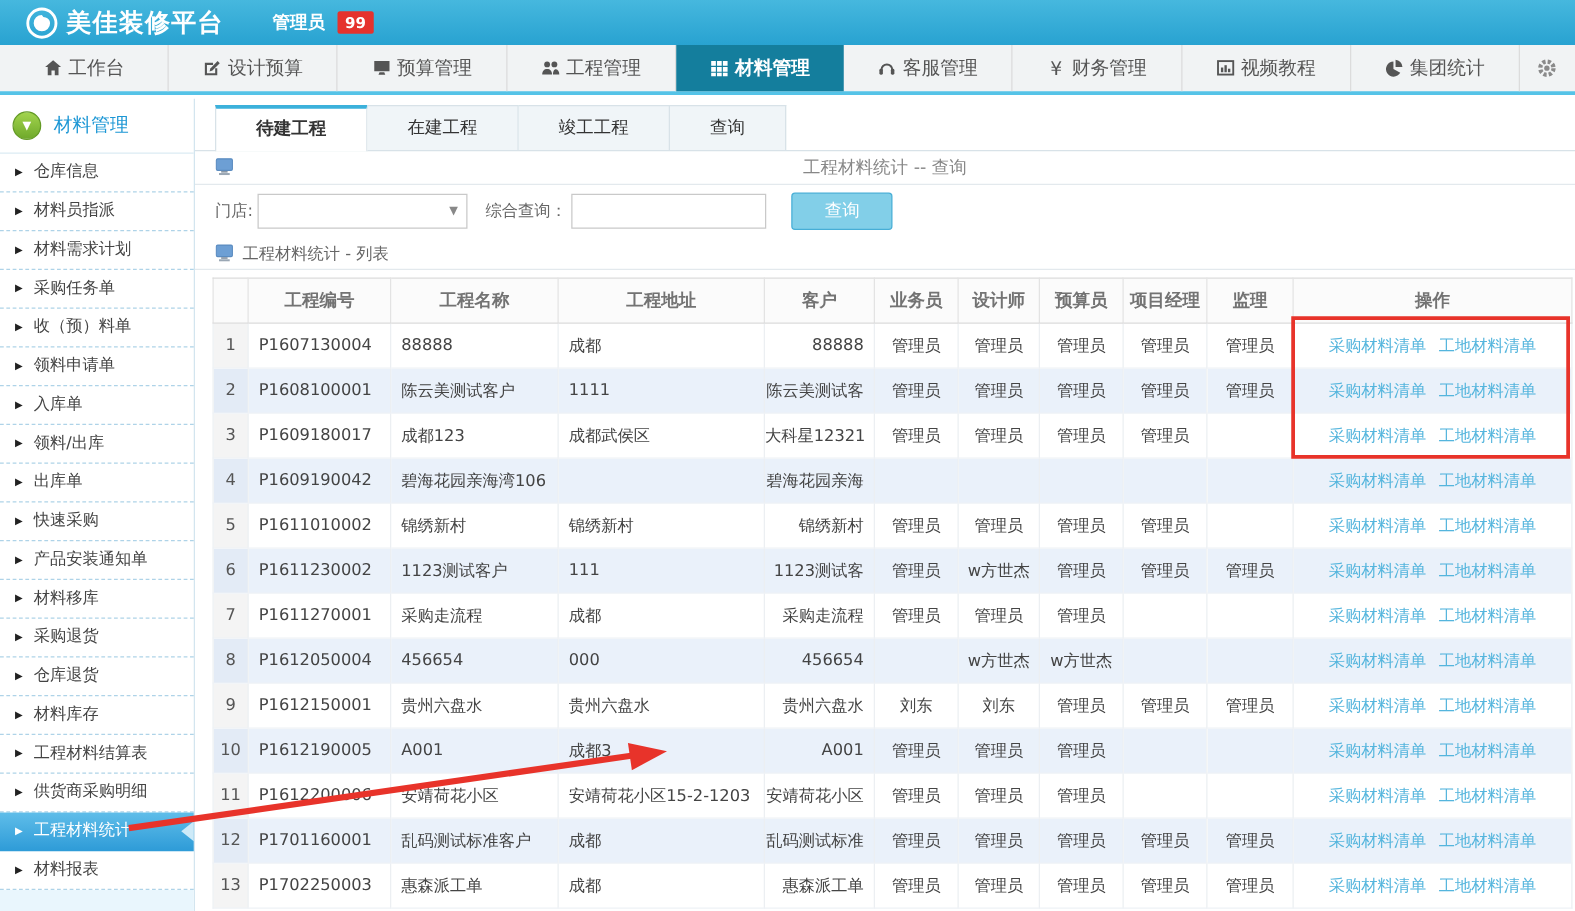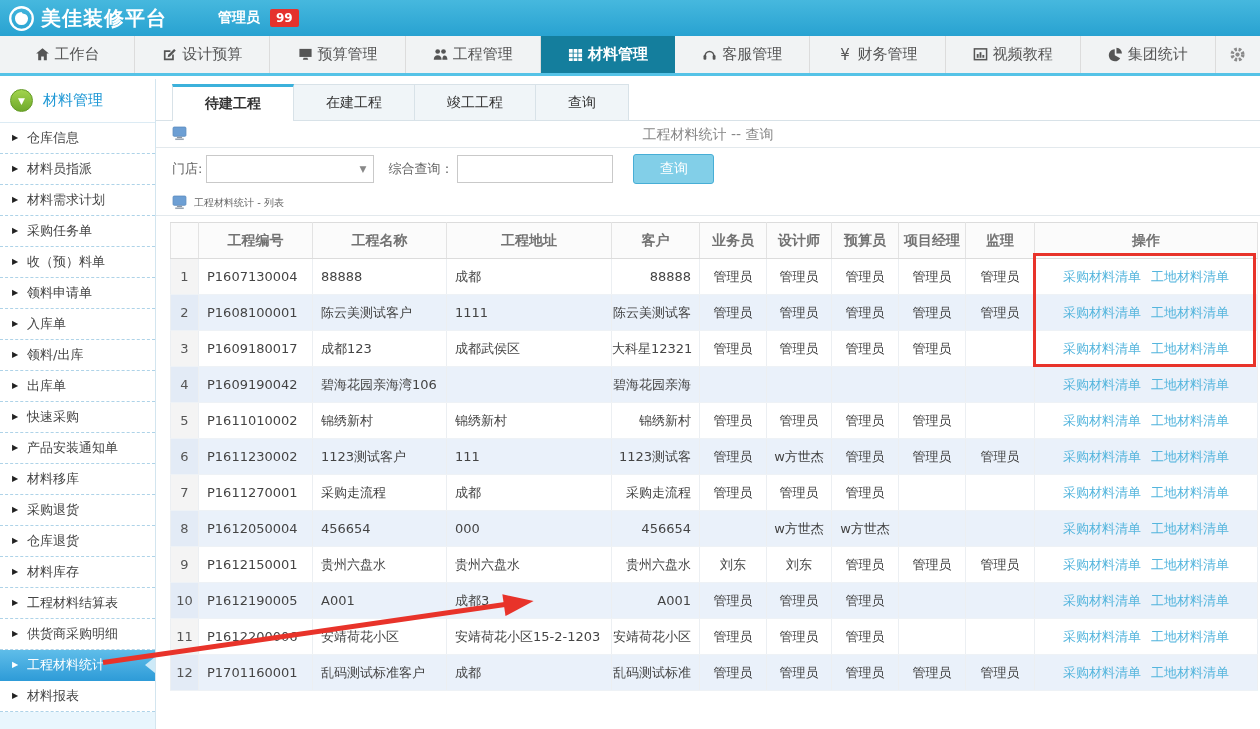--- a/index.html
+++ b/index.html
@@ -2,21 +2,21 @@
 <html><head>
 <meta charset="utf-8">
 <style>
   * { margin:0; padding:0; box-sizing:border-box; }
   html,body { width:1260px; height:729px; overflow:hidden;
     font-family:"DejaVu Sans","Liberation Sans",sans-serif; background:#fff; }
 
   
   .topbar { position:absolute; left:0; top:0; width:1260px; height:36px;
     background:linear-gradient(180deg,#46b8de,#28a2d1); display:flex; align-items:center; }
-  .logo-wrap { display:flex; align-items:center; padding-left:8px; width:218px; }
+  .logo-wrap { display:flex; align-items:center; padding-left:20px; width:218px; }
   .logo-icon { width:27px; height:27px; margin-right:6px; flex:none; }
   .logo-text { color:#fff; font-size:20px; font-weight:bold; letter-spacing:1px; white-space:nowrap; }
   .topmenu { display:flex; align-items:center; color:#fff; font-size:14px; font-weight:bold; }
   .topmenu .sep { color:rgba(255,255,255,.8); margin:0 14px; font-weight:normal; }
   .top-user { margin-right:10px; }
   .badge { background:#e5322d; color:#fff; font-size:12px; font-weight:bold;
     padding:2px 6px; border-radius:2px; }
   .toplink { cursor:pointer; white-space:nowrap; }
 
   
@@ -76,21 +76,21 @@
   .store-select .caret { position:absolute; right:7px; top:8px; color:#888; font-size:9px; }
   .kw-label { margin-left:14px; }
   .kw-input { width:156px; height:28px; border:1px solid #c9c9c9; background:#fff;
     margin-left:4px; font-size:13px; padding:0 6px; outline:none;
     font-family:"DejaVu Sans","Liberation Sans",sans-serif; }
   .search-btn { margin-left:20px; width:81px; height:30px; background:#82cfe8;
     border:1px solid #47aed6; border-radius:3px; color:#fff; font-size:14px;
     cursor:pointer; font-family:"DejaVu Sans","Liberation Sans",sans-serif; }
 
   .list-head { height:26px; display:flex; align-items:center; gap:7px;
-    padding-left:16px; font-size:10px; color:#666; border-bottom:1px solid #e3e9ed; }
+    padding-left:16px; font-size:13px; color:#666; border-bottom:1px solid #e3e9ed; }
 
   
   table.grid { border-collapse:collapse; table-layout:fixed; width:1087px;
     margin:6px 0 0 14px; font-size:13px; color:#444; }
   .grid th { height:36px; font-size:14px; color:#737373; font-weight:bold;
     background:#fbfbfb; border-top:1px solid #dcdcdc; border-bottom:1px solid #dcdcdc;
     border-right:1px solid #e3e3e3; }
   .grid th:first-child { border-left:1px solid #e3e3e3; }
   .grid td { height:36px; border-right:1px solid #eceff2; border-bottom:1px solid #eef2f6;
     overflow:hidden; white-space:nowrap; }
@@ -474,18 +474,31 @@
           <td class="l">乱码测试标准客户</td>
           <td class="l">成都</td>
           <td class="r">乱码测试标准</td>
           <td class="c">管理员</td>
           <td class="c">管理员</td>
           <td class="c">管理员</td>
           <td class="c">管理员</td>
           <td class="c">管理员</td>
           <td class="ops"><span class="action-link">采购材料清单</span><span class="action-link">工地材料清单</span></td>
         </tr>
+        <tr class="">
+          <td class="numcell">13</td>
+          <td class="l">P1702250003</td>
+          <td class="l">惠森派工单</td>
+          <td class="l">成都</td>
+          <td class="r">惠森派工单</td>
+          <td class="c">管理员</td>
+          <td class="c">管理员</td>
+          <td class="c">管理员</td>
+          <td class="c">管理员</td>
+          <td class="c">管理员</td>
+          <td class="ops"><span class="action-link">采购材料清单</span><span class="action-link">工地材料清单</span></td>
+        </tr>
       </tbody>
   </table>
 </div>
 
 <div class="anno-box"></div>
 <div class="anno-arrow"></div>
 
 </body></html>

